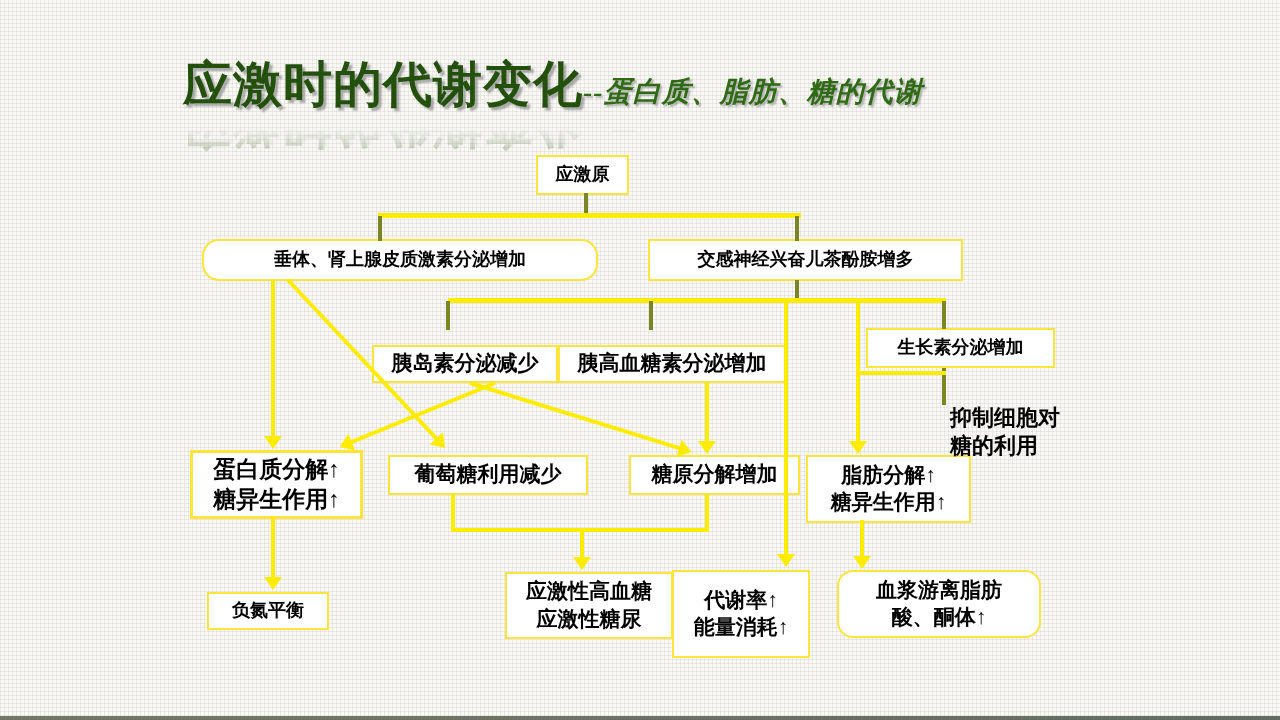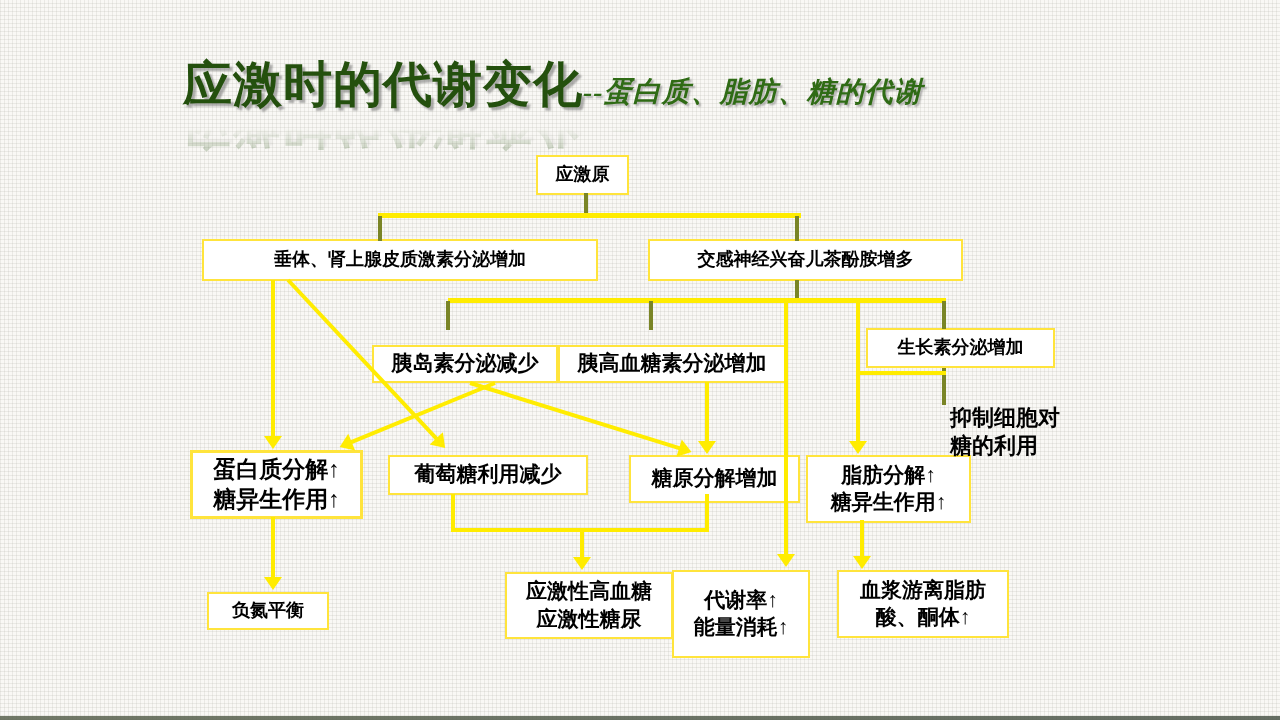--- a/index.html
+++ b/index.html
@@ -105,35 +105,35 @@
       <i class="head-right"></i>
     </div>
   <div class="diag" style="left:495px;top:381px;width:156px;transform:rotate(157.6deg);">
       <i class="head-right"></i>
     </div>
   <div class="diag" style="left:470px;top:381px;width:220px;transform:rotate(17.3deg);">
       <i class="head-right"></i>
     </div>
 
   <div class="box" style="left:536px;top:155px;width:93px;height:40px;">应激原</div>
-  <div class="box" style="left:202px;top:239px;width:396px;height:42px;">垂体、肾上腺皮质激素分泌增加</div>
+  <div class="box" style="left:202px;top:239px;width:396px;height:42px;border-radius:17px;">垂体、肾上腺皮质激素分泌增加</div>
   <div class="box" style="left:648px;top:239px;width:315px;height:42px;">交感神经兴奋儿茶酚胺增多</div>
   <div class="box" style="left:372px;top:345px;width:186px;height:38px;font-size:21px;">胰岛素分泌减少</div>
   <div class="box" style="left:558px;top:345px;width:228px;height:38px;font-size:21px;">胰高血糖素分泌增加</div>
   <div class="box" style="left:866px;top:328px;width:189px;height:40px;">生长素分泌增加</div>
   <div class="plain" style="left:926px;top:404px;width:150px;">抑制细胞对
 糖的利用</div>
   <div class="box thick" style="left:190px;top:450px;width:173px;height:69px;">蛋白质分解↑
 糖异生作用↑</div>
   <div class="box" style="left:388px;top:455px;width:200px;height:40px;font-size:21px;">葡萄糖利用减少</div>
-  <div class="box" style="left:629px;top:455px;width:171px;height:48px;font-size:21px;">糖原分解增加</div>
+  <div class="box" style="left:629px;top:455px;width:171px;height:40px;font-size:21px;">糖原分解增加</div>
   <div class="box" style="left:806px;top:455px;width:165px;height:68px;font-size:21px;">脂肪分解↑
 糖异生作用↑</div>
   <div class="box" style="left:207px;top:592px;width:122px;height:38px;">负氮平衡</div>
   <div class="box" style="left:505px;top:572px;width:168px;height:67px;font-size:21px;">应激性高血糖
 应激性糖尿</div>
   <div class="box" style="left:672px;top:570px;width:138px;height:88px;font-size:21px;">代谢率↑
 能量消耗↑</div>
-  <div class="box" style="left:837px;top:570px;width:172px;height:68px;font-size:21px;">血浆游离脂肪
+  <div class="box" style="left:837px;top:570px;width:204px;height:68px;font-size:21px;border-radius:16px;">血浆游离脂肪
 酸、酮体↑</div>
 
   <div class="bottom-edge"></div>
 </div>
 
 </body></html>

